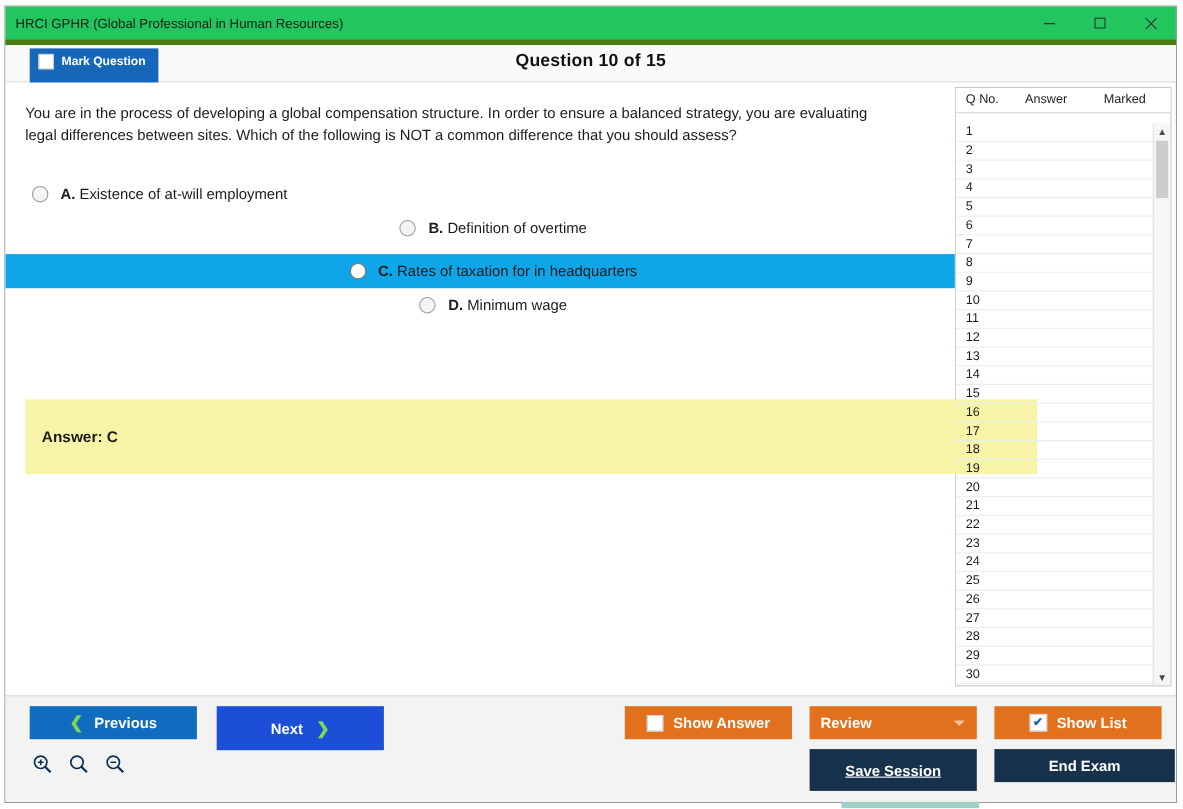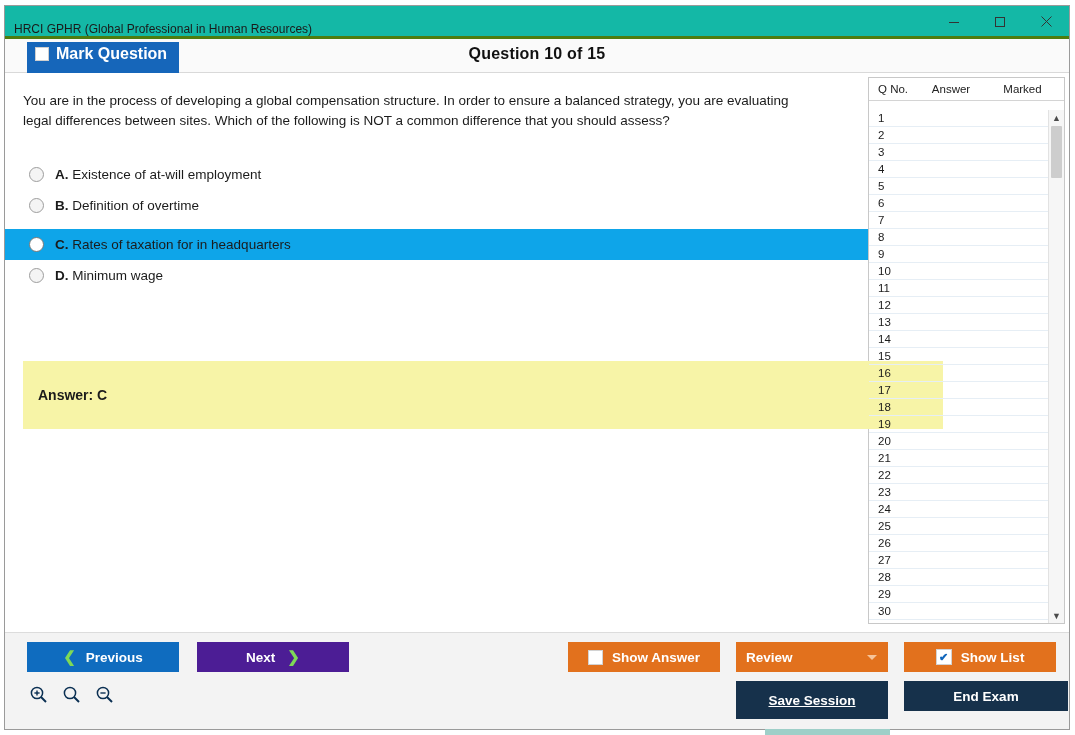--- a/index.html
+++ b/index.html
@@ -27,23 +27,23 @@
     border: 1px solid #9a9a9a;
     background: #ffffff;
     box-sizing: border-box;
     display: flex;
     flex-direction: column;
   }
   
   .titlebar {
     height: 30px;
     display: flex;
-    align-items: flex-end;
-    background: #14b8a6;
-    border-bottom: 3px solid #4d7c0f;
+    align-items: center;
+    background: #22c55e;
+    border-bottom: 5px solid #4d7c0f;
     flex: none;
   }
   .titlebar .title {
     font-size: 12px;
     color: #1a1a1a;
     padding-left: 9px;
     white-space: nowrap;
   }
   .titlebar .spacer { flex: 1; }
   .winbtn {
@@ -65,21 +65,21 @@
     background: #fafafa;
     border-bottom: 1px solid #d9d9d9;
   }
   .mark-btn {
     position: absolute;
     left: 22px;
     top: 3px;
     height: 24px;
     background: #1666ba;
     color: #ffffff;
-    font-size: 16px;
+    font-size: 11px;
     font-weight: bold;
     display: flex;
     align-items: center;
     padding: 0 12px 8px 8px;
     border: none;
     cursor: pointer;
   }
   .mark-box {
     width: 12px;
     height: 12px;
@@ -129,21 +129,21 @@
   .option {
     position: relative;
     height: 31px;
     display: flex;
     align-items: center;
     padding-left: 24px;
     font-size: 13.5px;
     color: #1b1b1b;
     cursor: pointer;
   }
-  .option + .option { margin-top: 0px; }
+  .option + .option { margin-top: 0px; justify-content: center; }
   .radio {
     width: 15px;
     height: 15px;
     border-radius: 50%;
     border: 1px solid #9d9d9d;
     background: #f4f4f4;
     margin-right: 11px;
     flex: none;
     box-sizing: border-box;
   }
@@ -265,22 +265,22 @@
     display: flex;
     align-items: center;
     justify-content: center;
     box-sizing: border-box;
   }
   .btn-prev {
     left: 22px; top: 9px; width: 152px; height: 30px;
     background: #0f6cbf;
   }
   .btn-next {
-    left: 192px; top: 9px; width: 152px; height: 30px;
-    background: #4c1d95;
+    left: 192px; top: 9px; width: 152px; height: 40px;
+    background: #1d4ed8;
   }
   .chev-left, .chev-right {
     color: #7ed957;
     font-size: 15px;
     font-weight: bold;
   }
   .chev-left { margin-right: 10px; }
   .chev-right { margin-left: 12px; }
   .btn-showanswer {
     left: 563px; top: 9px; width: 152px; height: 30px;

